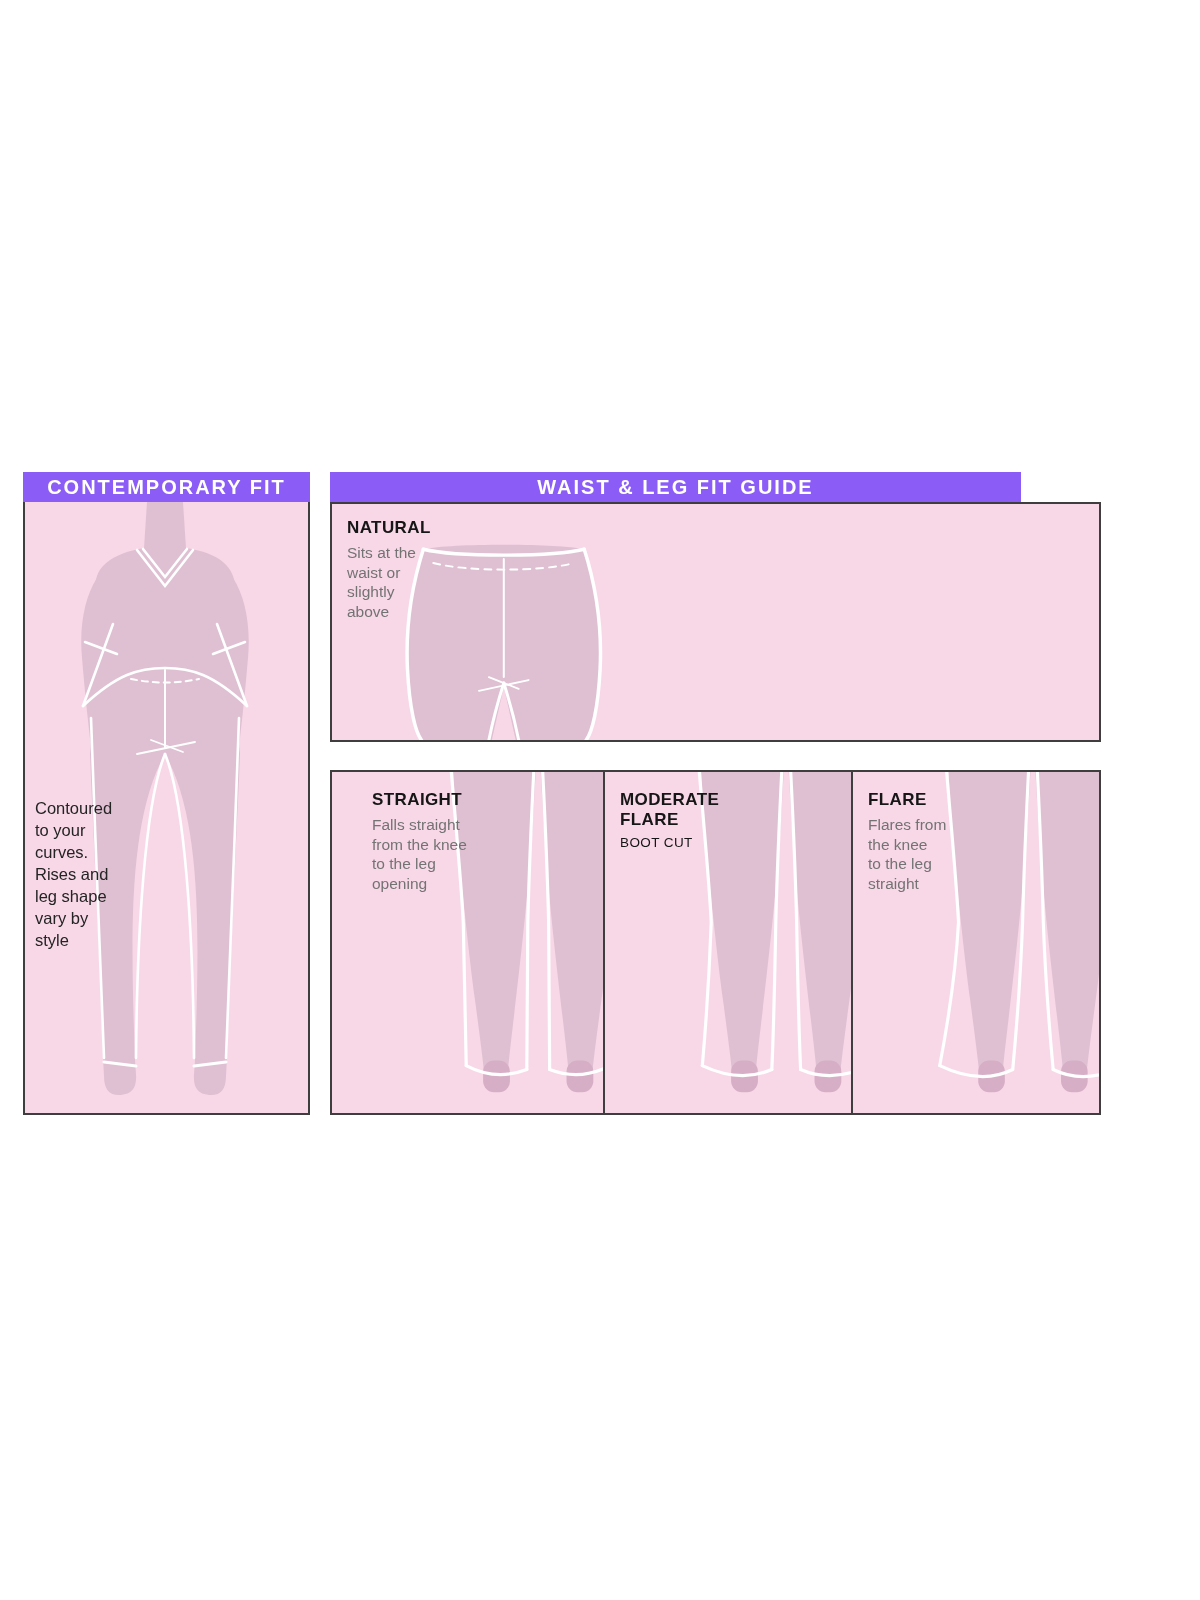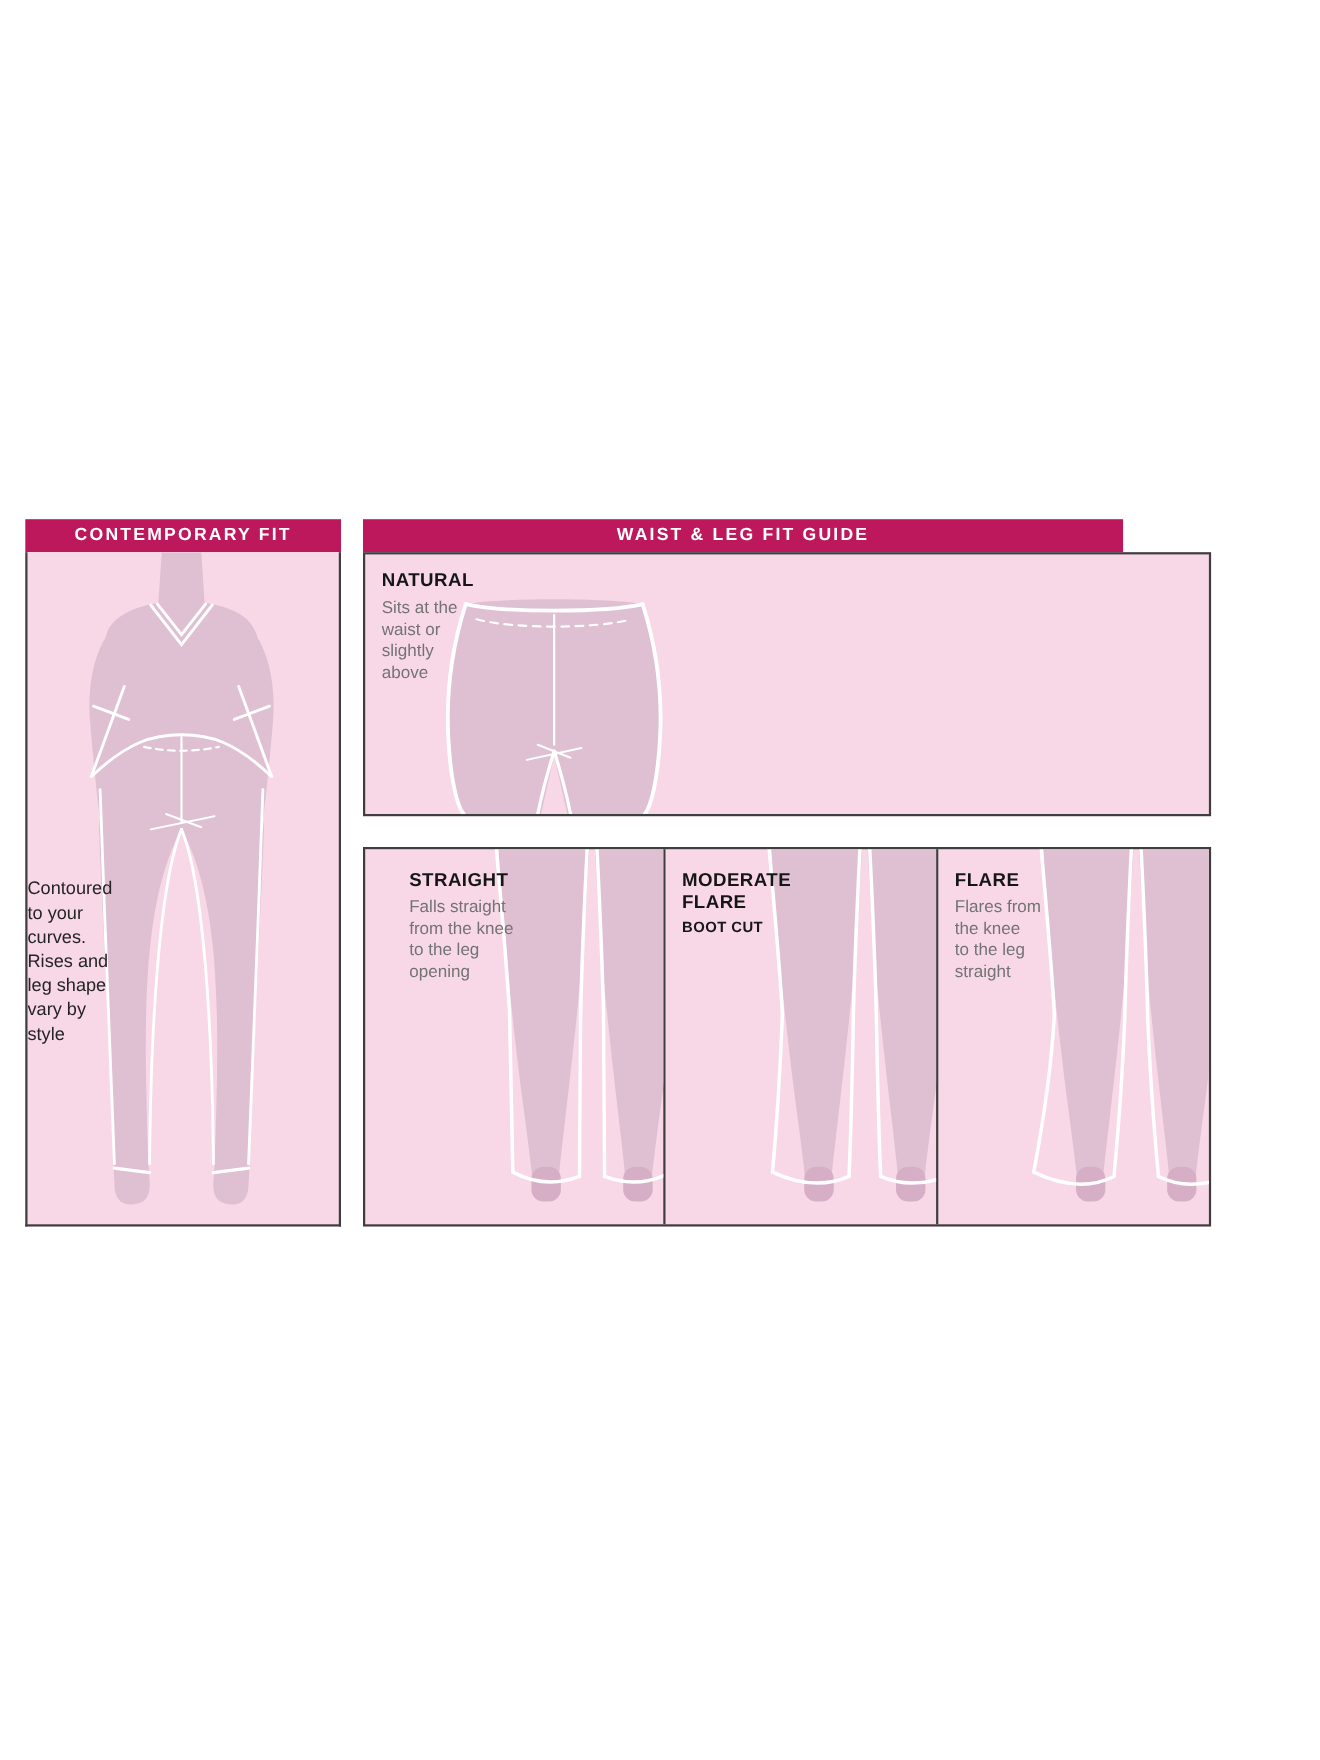--- a/index.html
+++ b/index.html
@@ -2,46 +2,46 @@
 <html><head>
 <meta charset="utf-8">
 <style>
   html,body{margin:0;padding:0;background:#ffffff;}
   .canvas{
     position:relative;width:1200px;height:1600px;background:#ffffff;overflow:hidden;
     font-family:"Liberation Sans",sans-serif;color:#1f1f1f;
   }
   
   .bar{
-    background:#be185d;color:#ffffff;height:30px;
+    background:#8b5cf6;color:#ffffff;height:30px;
     display:flex;align-items:center;justify-content:center;
-    font-weight:bold;font-size:16px;letter-spacing:2px;
+    font-weight:bold;font-size:20px;letter-spacing:2px;
   }
   .cell-title{
     font-weight:bold;font-size:17px;letter-spacing:.4px;color:#161616;
     white-space:pre-line;line-height:1.18;margin:0 0 5px 0;
   }
   .cell-sub{
-    font-weight:bold;font-size:13.5px;letter-spacing:.4px;color:#161616;
+    font-weight:normal;font-size:13.5px;letter-spacing:.4px;color:#161616;
     margin:0 0 6px 0;
   }
   .cell-desc{
     font-size:15.5px;line-height:1.26;color:#737373;
     white-space:pre-line;margin:0;
   }
   .txt{position:absolute;left:15px;top:14px;z-index:3;}
   .illus{position:absolute;inset:0;z-index:1;}
   
   .left-panel{position:absolute;left:23px;top:472px;width:287px;}
   .left-body{
     position:relative;height:613px;background:#f8d8e7;
     border:2px solid #3e3e3e;border-top:none;box-sizing:border-box;
   }
   .left-desc{
-    position:absolute;left:0;top:296px;width:110px;z-index:3;
+    position:absolute;left:10px;top:296px;width:110px;z-index:3;
     font-size:16.5px;line-height:1.33;color:#242424;white-space:pre-line;margin:0;
   }
   
   .guide-bar{position:absolute;left:330px;top:472px;width:691px;}
   .grid-row{
     position:absolute;left:330px;width:771px;display:flex;
     border:2px solid #3e3e3e;box-sizing:border-box;background:#f8d8e7;
   }
   .row1{top:502px;height:240px;}
   .row2{top:770px;height:345px;padding-left:25px;}

